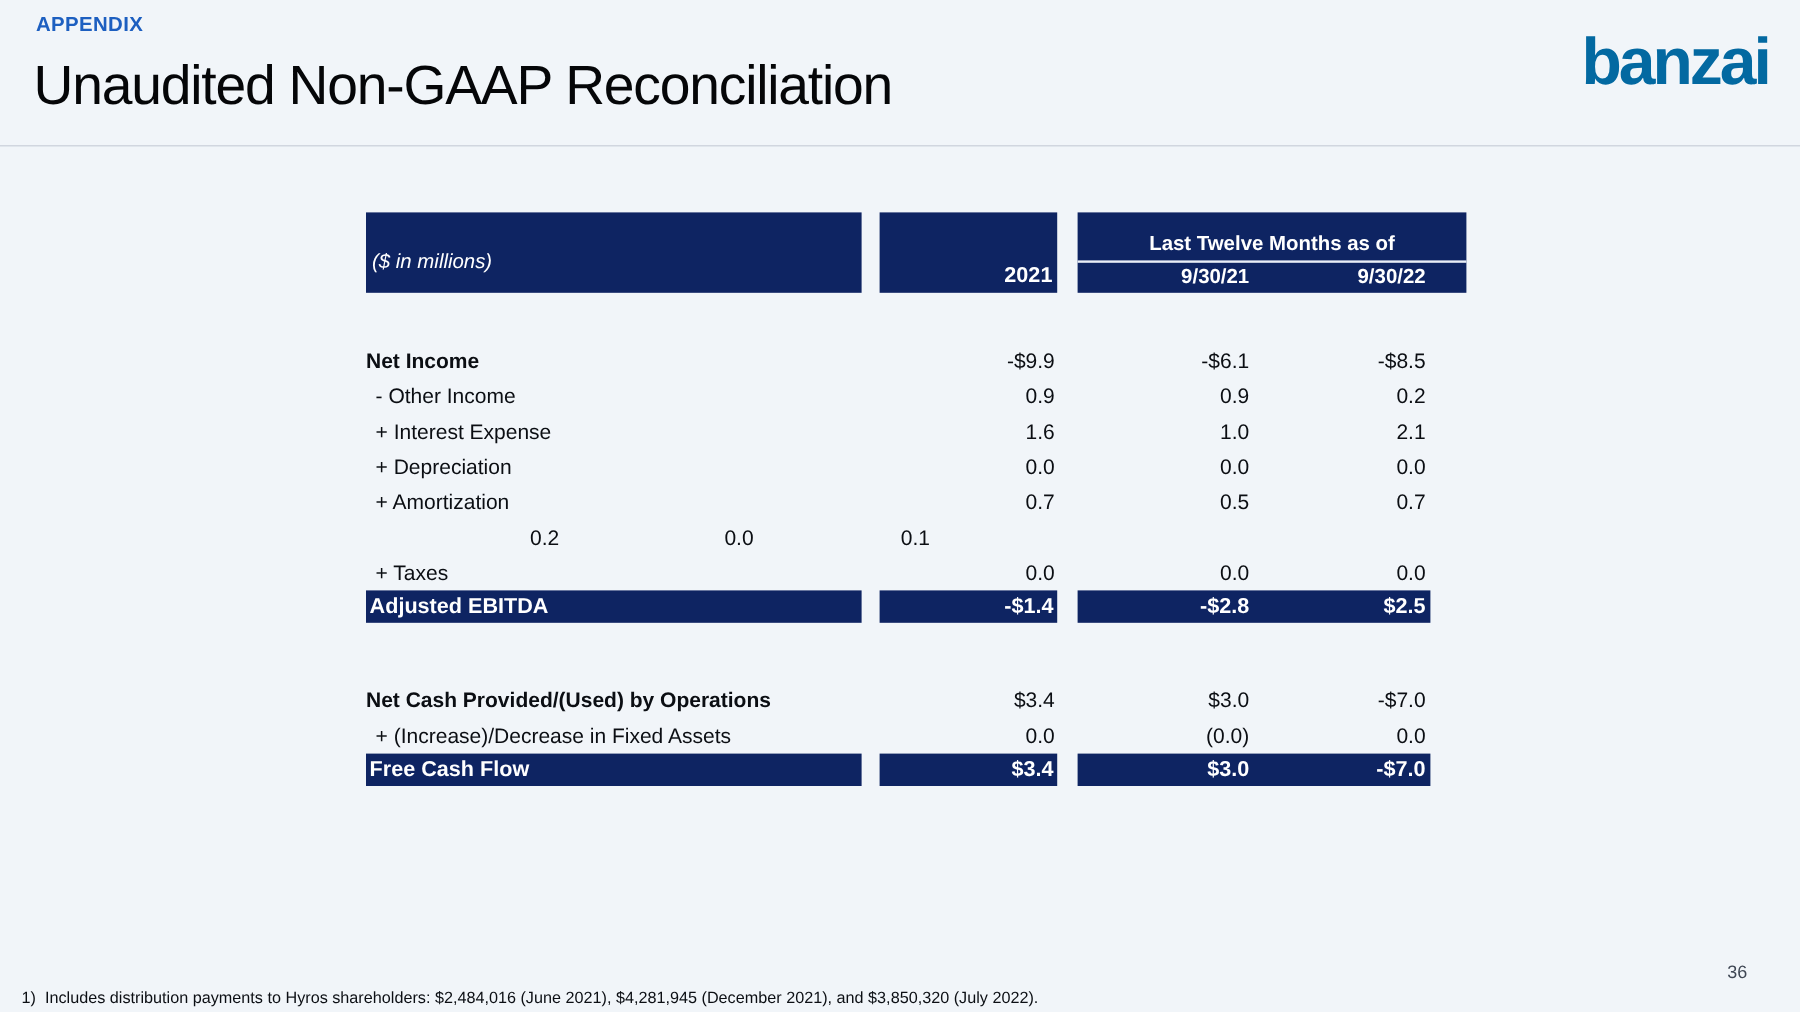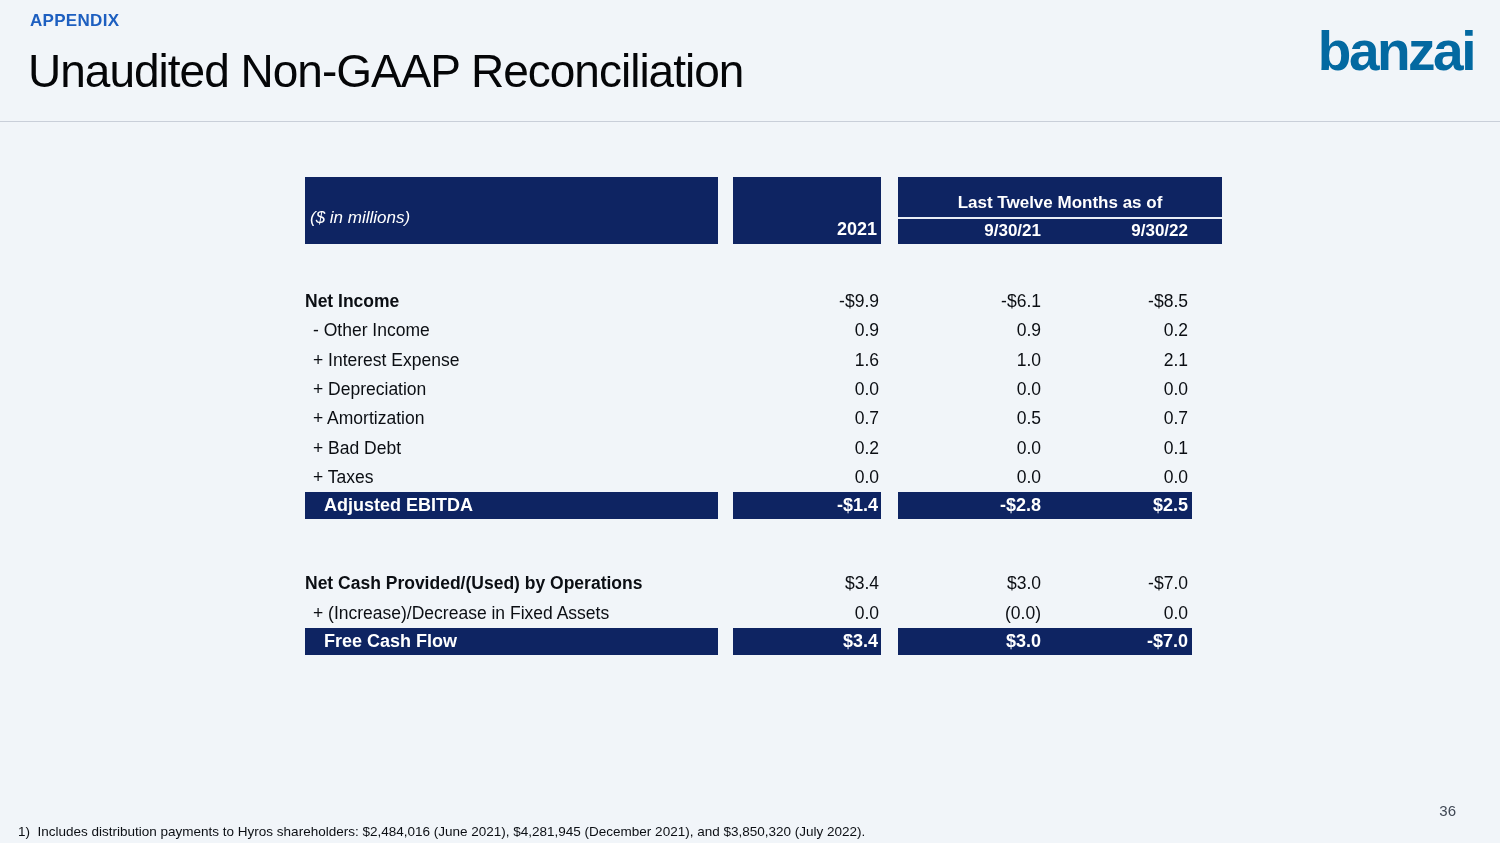--- a/index.html
+++ b/index.html
@@ -61,21 +61,21 @@
 
   .trow{display:flex;height:29.3px;align-items:center;font-size:17.5px}
   .c-label{width:413px;flex:none;white-space:nowrap;box-sizing:border-box}
   .trow.main .c-label{font-weight:bold}
   .trow.sub .c-label{padding-left:8px}
   .c-val{width:148px;flex:none;text-align:right;padding-right:2px;box-sizing:border-box}
   .c-ltm{width:294px;flex:none;display:flex}
   .c-ltm .half{width:147px;text-align:right;padding-right:4px;box-sizing:border-box}
 
   .trow.total{height:27px;font-weight:bold;font-size:18px}
-  .trow.total .c-label{padding-left:19px;height:100%;display:flex;align-items:center}
+  .trow.total .c-label{padding-left:3px;height:100%;display:flex;align-items:center}
   .trow.total .c-val{height:100%;display:flex;align-items:center;justify-content:flex-end;padding-right:3px}
   .trow.total .c-ltm{height:100%}
   .trow.total .c-ltm .half{display:flex;align-items:center;justify-content:flex-end}
 
   .footnote{
     position:absolute;left:18px;bottom:4px;
     font-size:13.5px;color:#0c0f14;white-space:pre-wrap;
   }
   .pageno{
     position:absolute;right:44px;bottom:24px;
@@ -157,21 +157,20 @@
           <div class="c-label">+ Amortization</div>
           <div class="gap"></div>
           <div class="c-val">0.7</div>
           <div class="gap2"></div>
           <div class="c-ltm">
             <div class="half">0.5</div>
             <div class="half">0.7</div>
           </div>
         </div>
         <div class="trow sub">
-          <div class="c-label">+ Bad Debt</div>
           <div class="gap"></div>
           <div class="c-val">0.2</div>
           <div class="gap2"></div>
           <div class="c-ltm">
             <div class="half">0.0</div>
             <div class="half">0.1</div>
           </div>
         </div>
         <div class="trow sub">
           <div class="c-label">+ Taxes</div>

